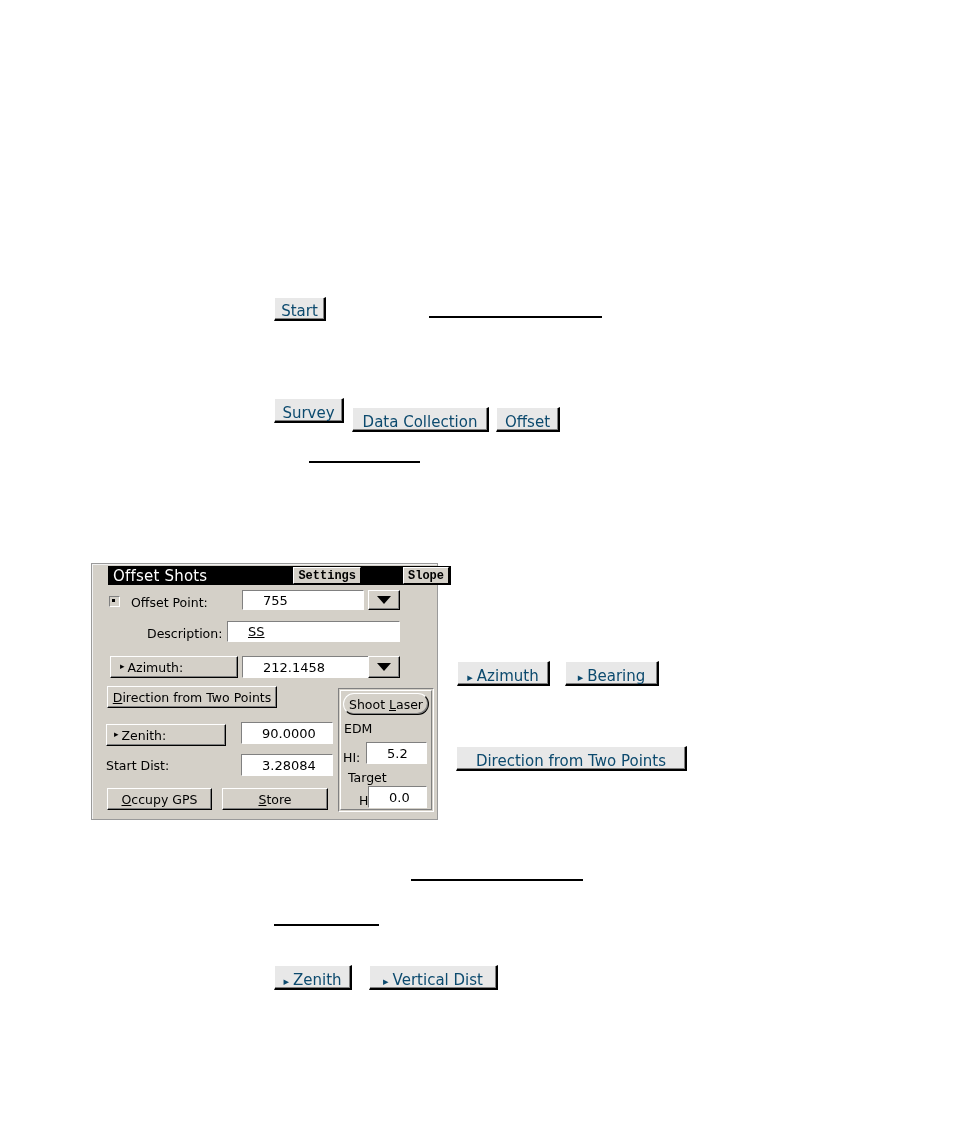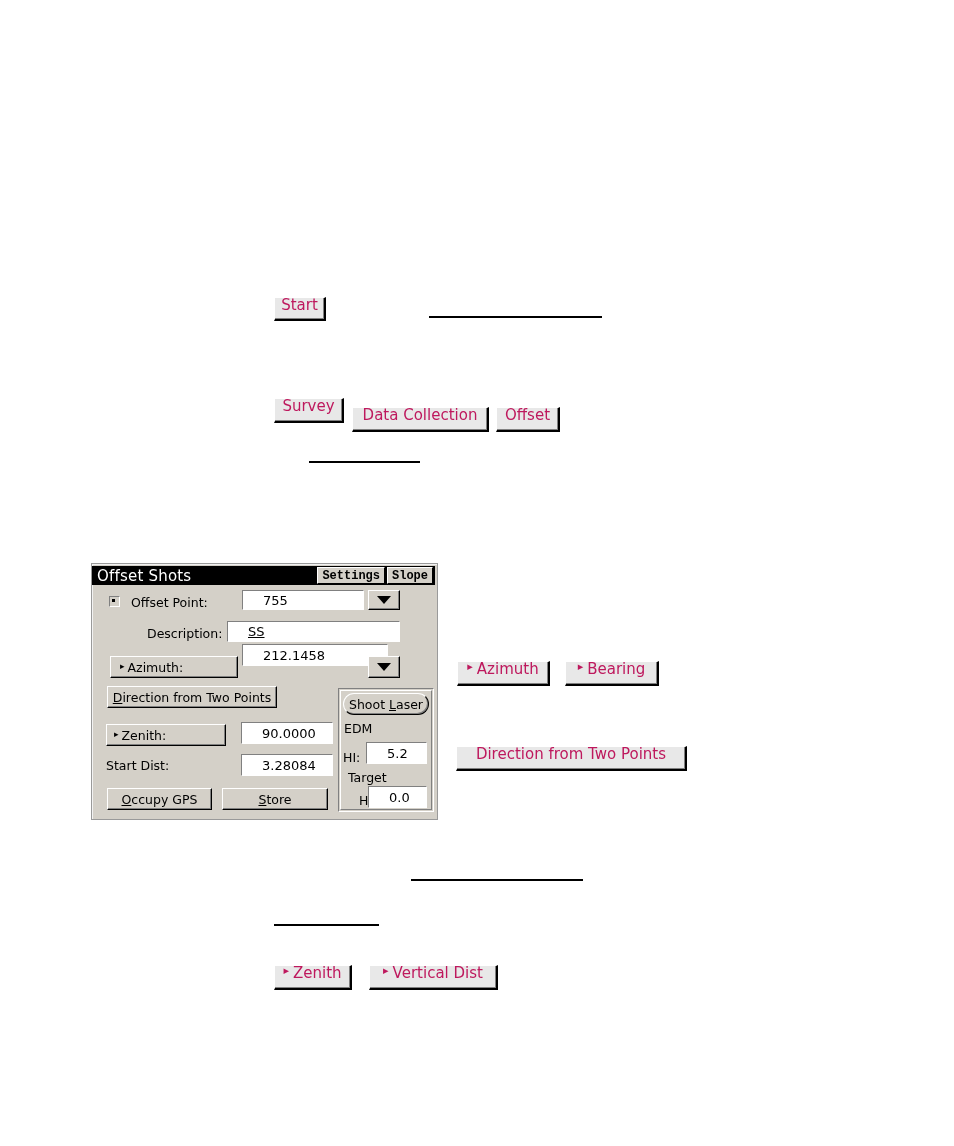--- a/index.html
+++ b/index.html
@@ -13,25 +13,25 @@
     position: relative;
     font-family: "DejaVu Sans", sans-serif;
     color: #000000;
     overflow: hidden;
   }
 
   
   .btn {
     position: absolute;
     display: inline-flex;
-    align-items: flex-start;
+    align-items: flex-end;
     justify-content: center;
     box-sizing: border-box;
     background: #e8e8e8;
-    color: #be185d;
+    color: #0c4a6e;
     border-top: 1px solid #ffffff;
     border-left: 1px solid #ffffff;
     border-right: 2px solid #000000;
     border-bottom: 2px solid #000000;
     box-shadow: inset -1px -1px 0 #808080;
     font-family: "DejaVu Sans", sans-serif;
     font-size: 15px;
     line-height: 1;
     white-space: nowrap;
     padding: 0 8px;
@@ -58,27 +58,28 @@
     width: 347px;
     height: 257px;
     box-sizing: border-box;
     background: #d4d0c8;
     border: 1px solid #9a9a9a;
     box-shadow: 1px 1px 0 #f2f2f2 inset;
     font-size: 12.5px;
   }
   #offset-dialog .titlebar {
     position: absolute;
-    left: 0; top: 2px;
+    left: 16px; top: 2px;
     width: 343px;
     height: 19px;
     background: #000000;
     color: #ffffff;
     display: flex;
     align-items: center;
+    gap: 40px;
   }
   #offset-dialog .titlebar .title {
     font-size: 15px;
     font-weight: normal;
     padding-left: 5px;
     letter-spacing: .2px;
     flex: 1 1 auto;
   }
   .tbbtn {
     box-sizing: border-box;
@@ -266,21 +267,21 @@
     <span class="arw"></span>
   </div>
 
   <div class="dlabel" style="left:55px; top:62px;">Description:</div>
   <div class="field" style="left:135px; top:57px; width:173px; height:21px;text-decoration:underline;">SS</div>
 
   <div class="dbtn" style="left:18px; top:92px; width:128px; height:22px; padding-left:9px;">
     <span class="tri">▸</span>
     <span>Azimuth:</span>
   </div>
-  <div class="field" style="left:150px; top:80px; width:146px; height:22px;">212.1458</div>
+  <div class="field" style="left:150px; top:92px; width:146px; height:22px;">212.1458</div>
   <div class="combo" style="left:276px; top:92px; width:32px; height:22px;">
     <span class="arw"></span>
   </div>
 
   <div class="dbtn center" style="left:15px; top:122px; width:170px; height:22px;">
     <span><span class="u">D</span><span>irection from Two Points</span></span>
   </div>
 
   <div class="dbtn" style="left:14px; top:160px; width:120px; height:22px; padding-left:7px;">
     <span class="tri">▸</span>

